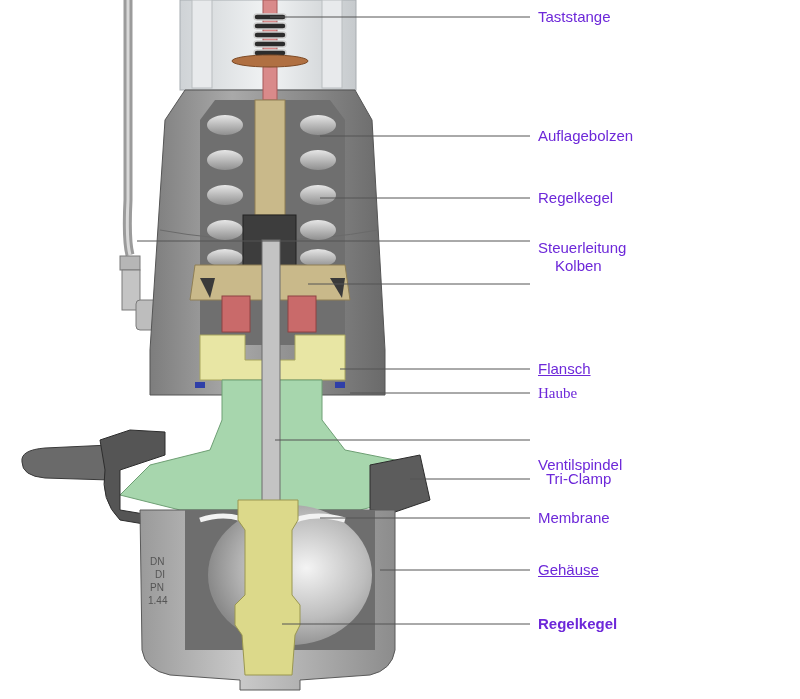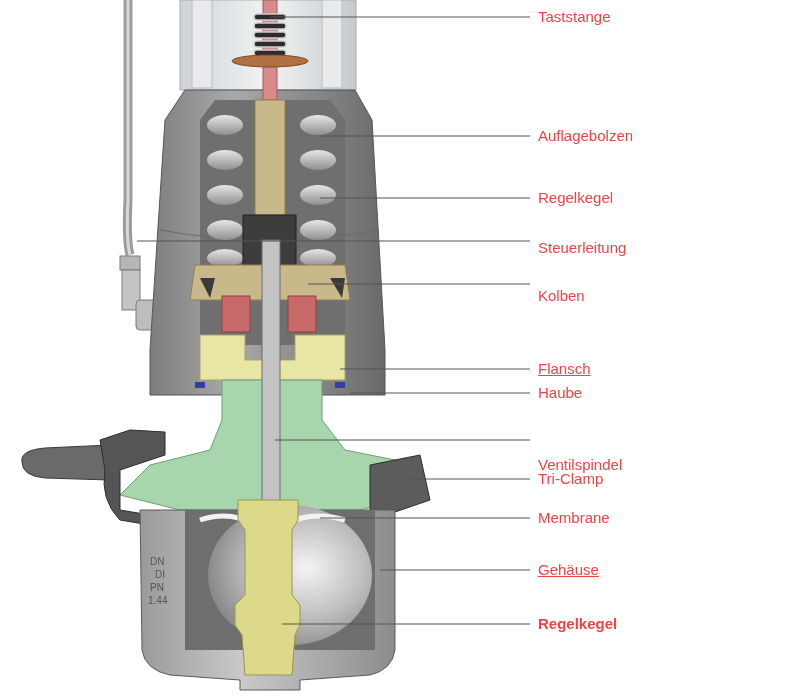--- a/index.html
+++ b/index.html
@@ -1,18 +1,18 @@
 <!DOCTYPE html>
 <html><head>
 <meta charset="utf-8">
 <style>
   html,body{margin:0;padding:0;background:#ffffff;}
   body{width:800px;height:699px;position:relative;overflow:hidden;font-family:"Liberation Sans",sans-serif;}
   #art{position:absolute;left:0;top:0;width:800px;height:699px;}
-  .label{position:absolute;left:538px;font-size:15px;color:#ef4444;line-height:18px;white-space:nowrap;}
+  .label{position:absolute;left:538px;font-size:15px;color:#6d28d9;line-height:18px;white-space:nowrap;}
 </style>
 </head>
 <body>
 
 <svg id="art" viewBox="0 0 800 699" xmlns="http://www.w3.org/2000/svg">
   <defs>
     <linearGradient id="gHousing" x1="0" x2="1">
       <stop offset="0" stop-color="#7d7d7d"></stop>
         <stop offset="0.35" stop-color="#a9a9a9"></stop>
         <stop offset="1" stop-color="#6a6a6a"></stop>
@@ -140,21 +140,21 @@
       <line x1="380" x2="530" y1="570" y2="570"></line>
       <line x1="282" x2="530" y1="624" y2="624"></line>
     </g>
 </svg>
 
 <div id="labels">
     <div class="label" style="top: 8px;">Taststange</div>
     <div class="label" style="top: 127px;">Auflagebolzen</div>
     <div class="label" style="top: 189px;">Regelkegel</div>
     <div class="label" style="top: 232px; margin-top: 7px;">Steuerleitung</div>
-    <div class="label" style="top: 287px;">Kolben</div>
+    <div class="label" style="top: 257px; margin-left: 17px;">Kolben</div>
     <div class="label" style="top: 360px; text-decoration: underline;">Flansch</div>
-    <div class="label" style="top: 384px;">Haube</div>
+    <div class="label" style="top: 384px; font-family: Liberation Serif, serif;">Haube</div>
     <div class="label" style="top: 456px;">Ventilspindel</div>
-    <div class="label" style="top: 470px;">Tri-Clamp</div>
+    <div class="label" style="top: 470px; margin-left: 8px;">Tri-Clamp</div>
     <div class="label" style="top: 509px;">Membrane</div>
     <div class="label" style="top: 561px; text-decoration: underline;">Gehäuse</div>
     <div class="label" style="top: 615px; font-weight: bold;">Regelkegel</div>
   </div>
 
 </body></html>

